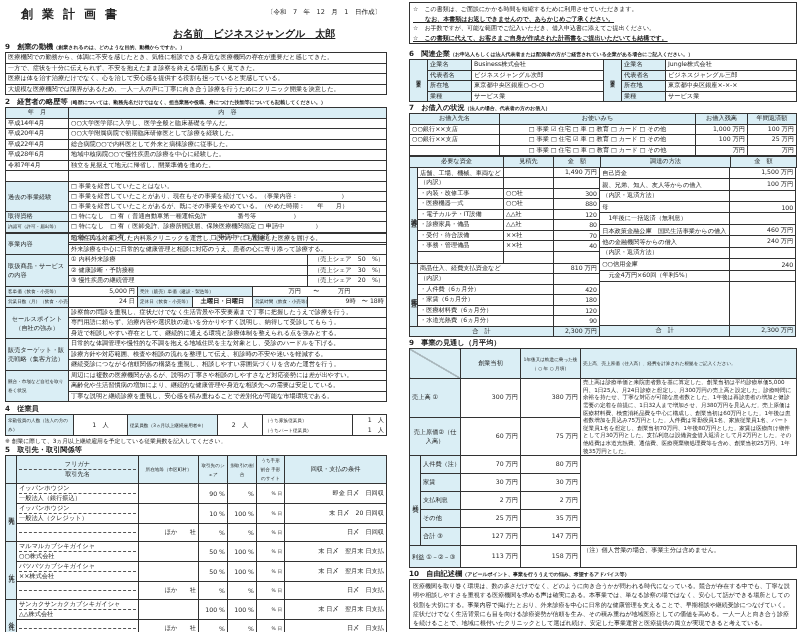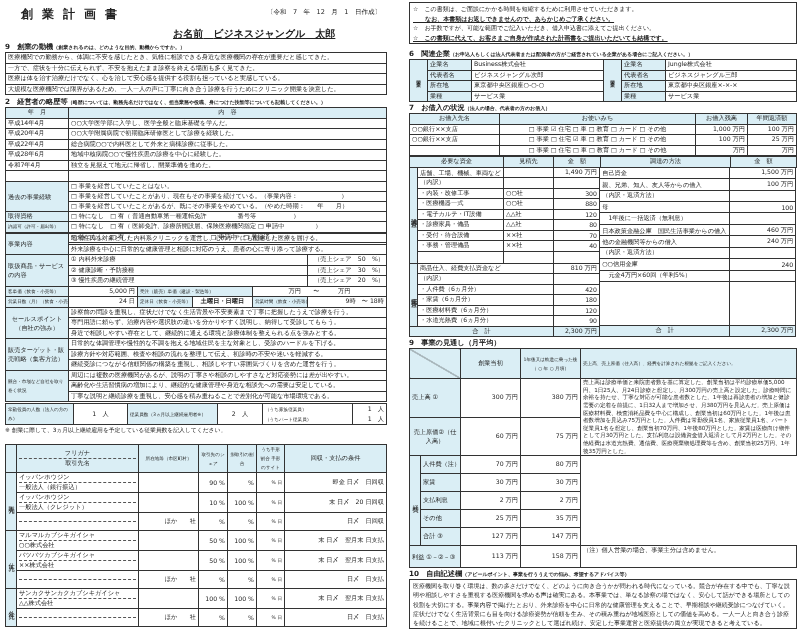--- a/index.html
+++ b/index.html
@@ -196,20 +196,21 @@
             <td colspan="5">高齢化や生活習慣病の増加により、継続的な健康管理や身近な相談先への需要は安定している。</td>
           </tr>
       <tr>
             <td colspan="5">丁寧な説明と継続診療を重視し、安心感を積み重ねることで差別化が可能な市場環境である。</td>
           </tr>
     </tbody>
       </table>
   </div>
 
   <div style="position:absolute;top:403px;width:382px">
+    <div class="sec">4　従業員</div>
     <table>
       <colgroup>
           <col style="width:68px">
           <col style="width:54px">
           <col style="width:90px">
           <col style="width:45px">
           <col style="width:90px">
           <col>
         </colgroup>
       <tbody>
@@ -224,20 +225,21 @@
       <tr>
             <td class="tiny" style="border-top:none">（うちパート従業員）</td>
             <td class="r" style="border-top:none">1　人</td>
           </tr>
     </tbody>
       </table>
     <div style="font-size:5.8px;height:10px;line-height:10px">※ 創業に際して、3ヵ月以上継続雇用を予定している従業員数を記入してください。</div>
   </div>
 
   <div style="position:absolute;top:444px;width:382px">
+    <div class="sec">5　取引先・取引関係等</div>
     <table>
       <colgroup>
           <col style="width:11px">
           <col style="width:122px">
           <col style="width:60px">
           <col style="width:29px">
           <col style="width:29px">
           <col style="width:28px">
           <col>
         </colgroup>

